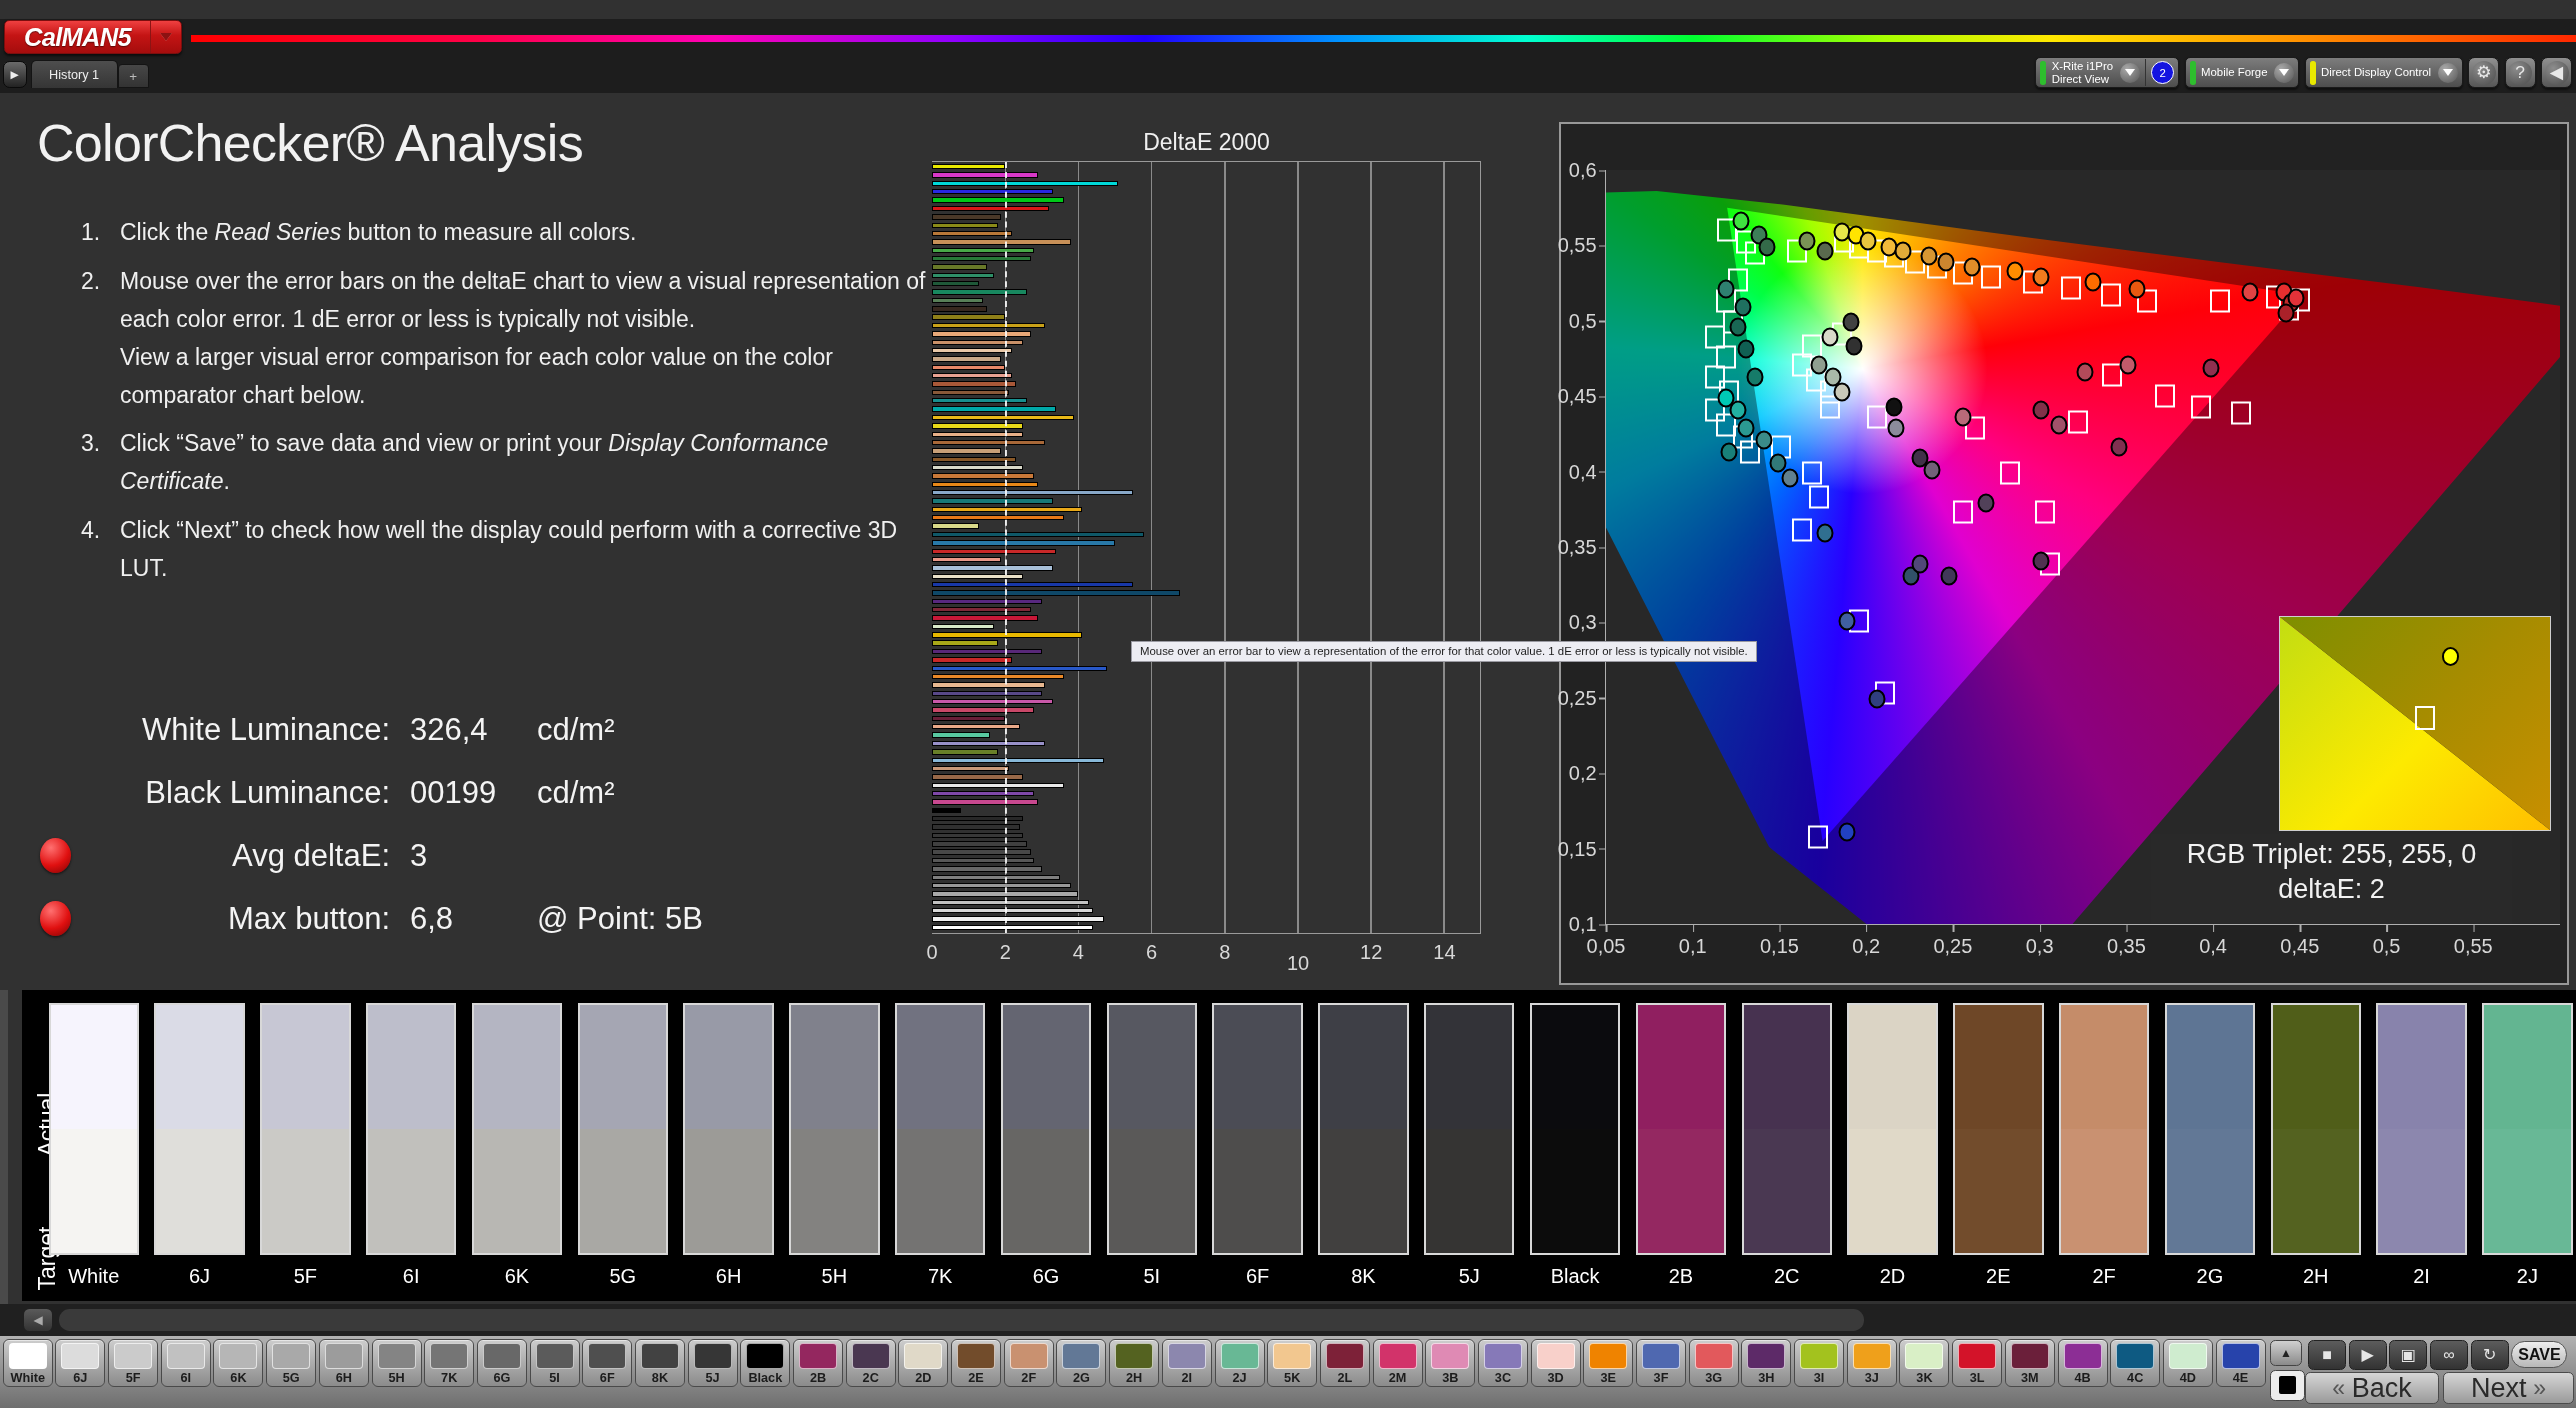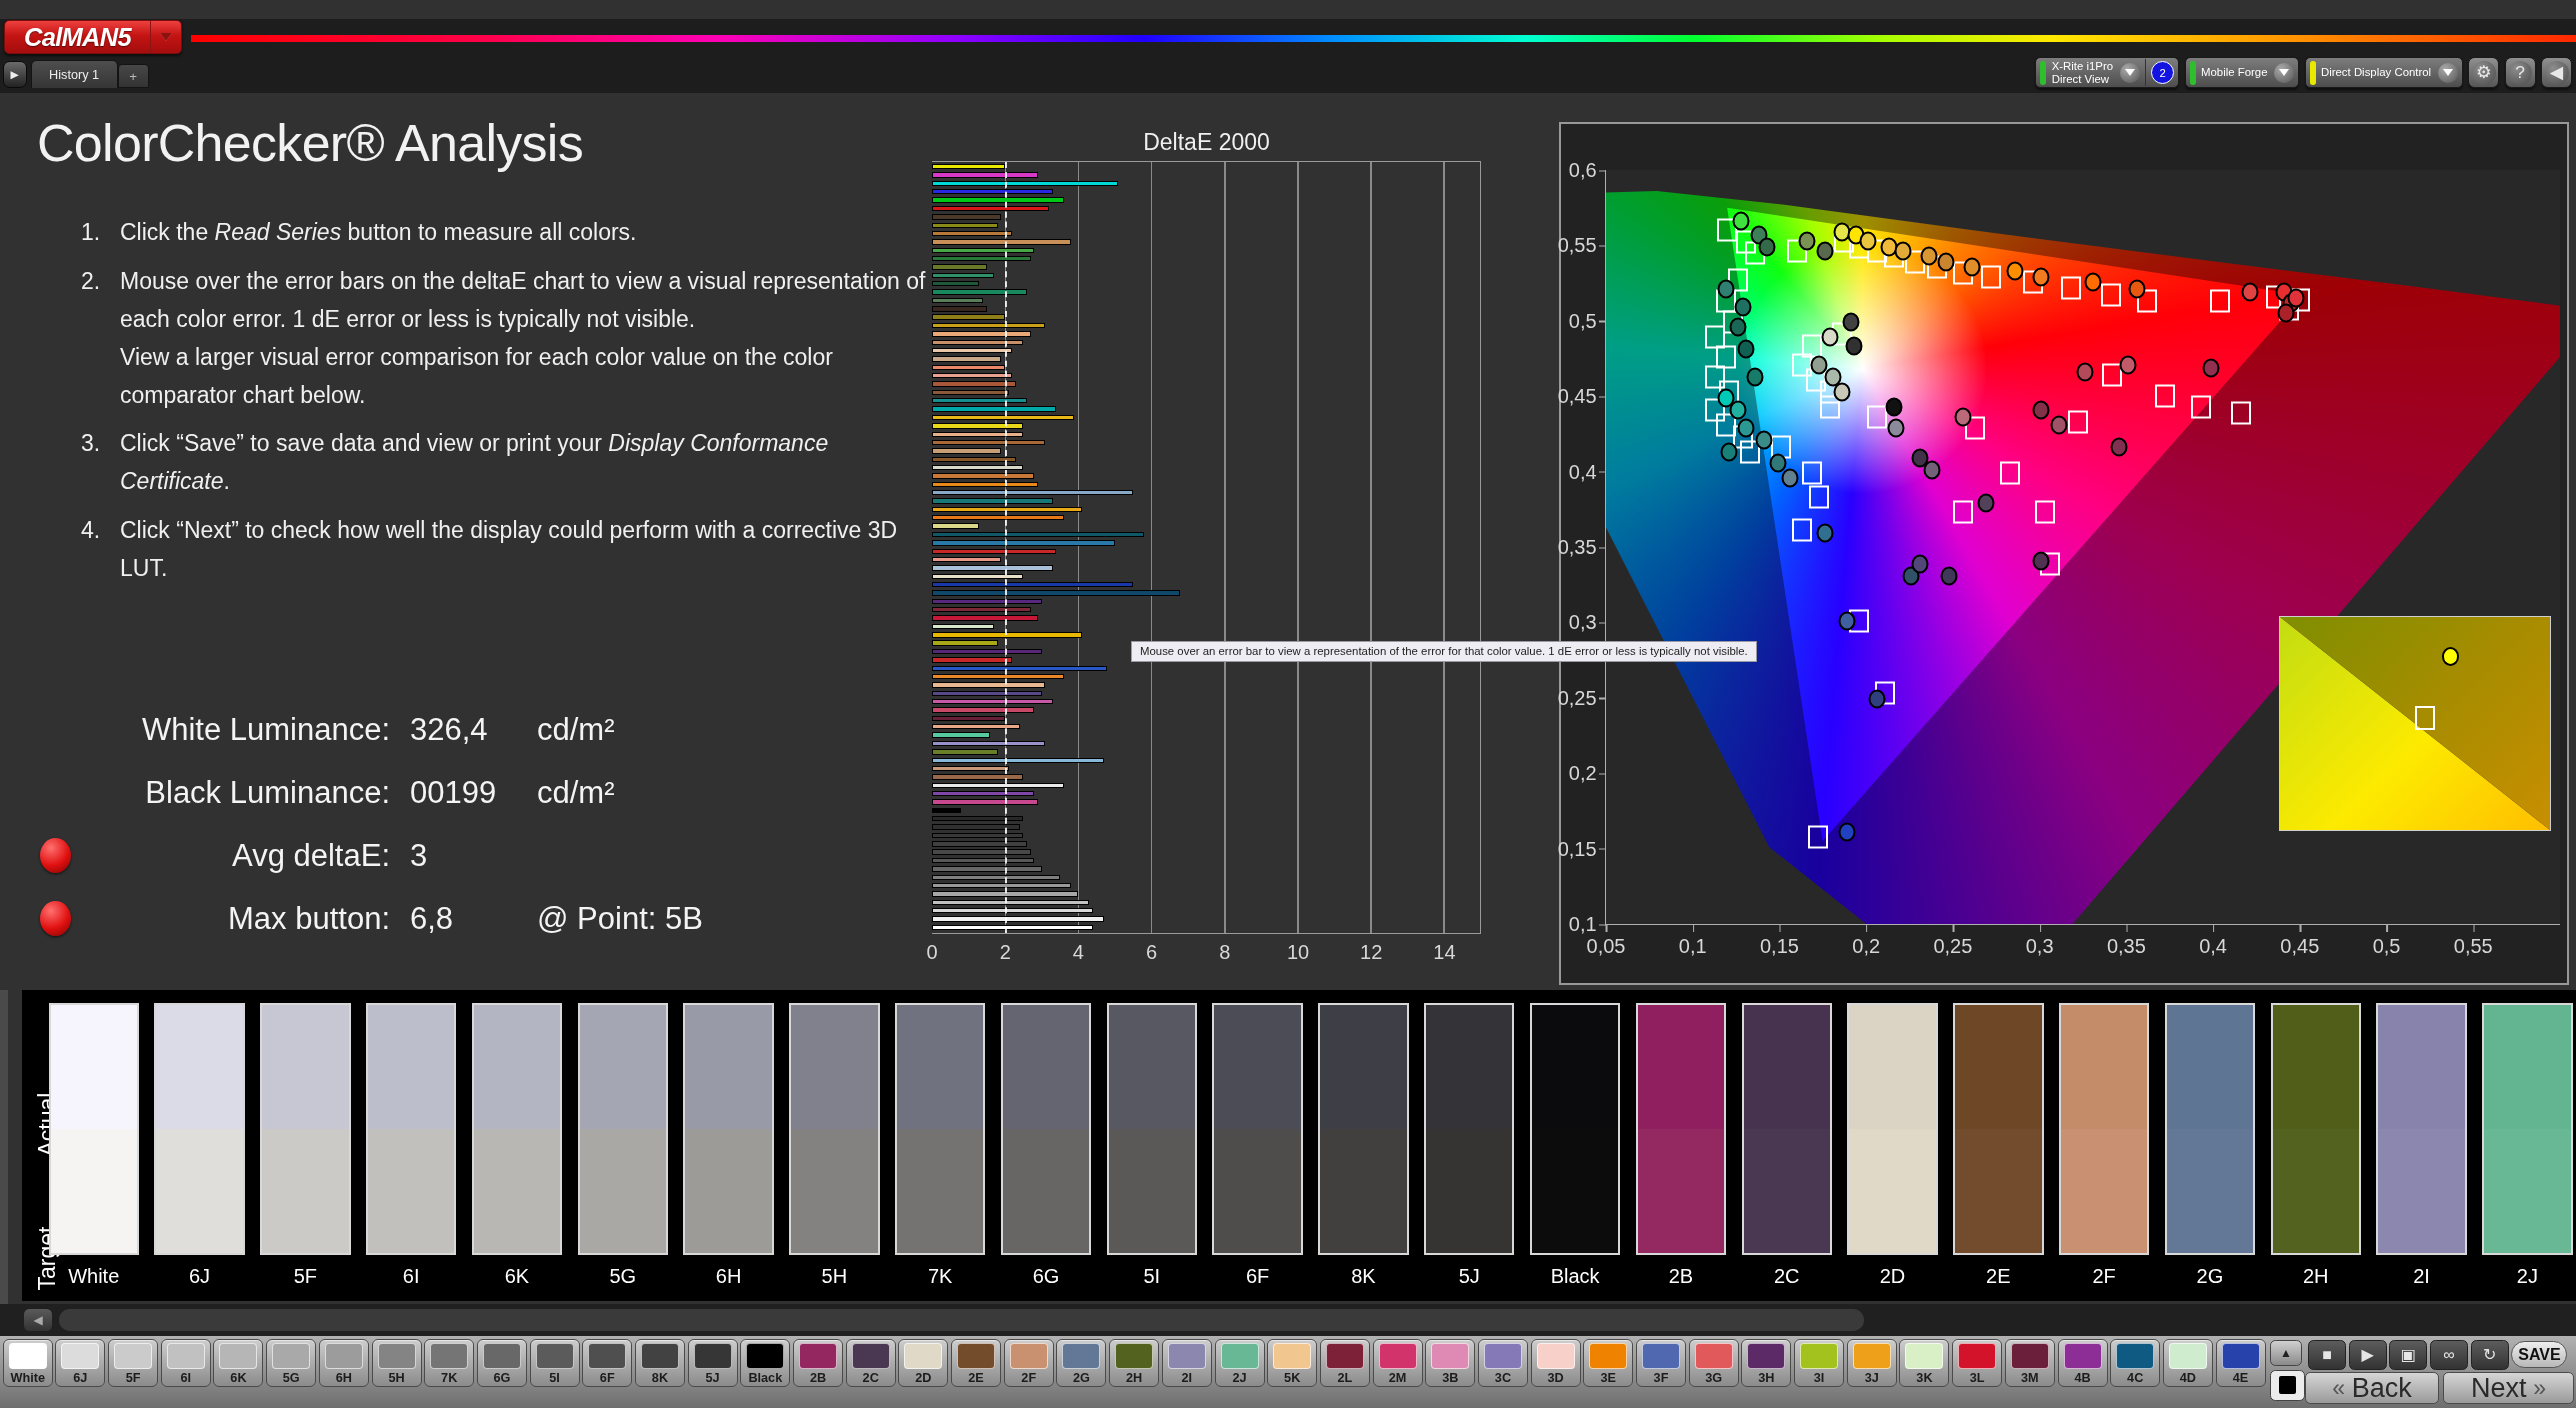--- a/index.html
+++ b/index.html
@@ -350,21 +350,21 @@
         <div class="de-bar" style="width: 31.3333%; background: linear-gradient(90deg, rgb(240, 240, 240), rgb(240, 240, 240));"></div>
         <div class="de-bar" style="width: 29.3333%; background: linear-gradient(90deg, rgb(255, 255, 255), rgb(255, 255, 255));"></div>
       </div>
   </div>
   <div class="de-xlabels">
       <span style="left: 0%;">0</span>
       <span style="left: 13.3333%;">2</span>
       <span style="left: 26.6667%;">4</span>
       <span style="left: 40%;">6</span>
       <span style="left: 53.3333%;">8</span>
-      <span style="left: 66.6667%;">10</span>
+      <span style="left: 66.6667%; margin-top: 11px;">10</span>
       <span style="left: 80%;">12</span>
       <span style="left: 93.3333%;">14</span>
     </div>
 
   <div class="cie-panel">
     <div class="cie-plot">
       <div class="cie-horseshoe">
           <div class="cie-gradient"></div>
         </div>
       <div class="cie-triangle">
@@ -516,20 +516,24 @@
     </div>
   </div>
 
   <div class="tip-errorbar">Mouse over an error bar to view a representation of the error for that color value. 1 dE error or less is typically not visible.</div>
   <div class="tip-patch">
     <div class="tri-a"></div>
     <div class="tri-b"></div>
     <div class="dot"></div>
     <div class="sq"></div>
   </div>
+  <div class="tip-rgb">
+    <div class="l1">RGB Triplet: 255, 255, 0</div>
+    <div class="l2">deltaE: 2</div>
+  </div>
 
   <div class="left-edge"></div>
   <div class="comparator">
     <div class="vlabel" style="left:-5.4px; top:121px;">Actual</div>
     <div class="vlabel" style="left:-5.4px; top:255px;">Target</div>
     <div class="comp-cols">
         <div class="comp-col">
           <div class="comp-swatch">
             <div class="half" style="background: rgb(246, 244, 253);"></div>
             <div class="half" style="background: rgb(245, 244, 242);"></div>

